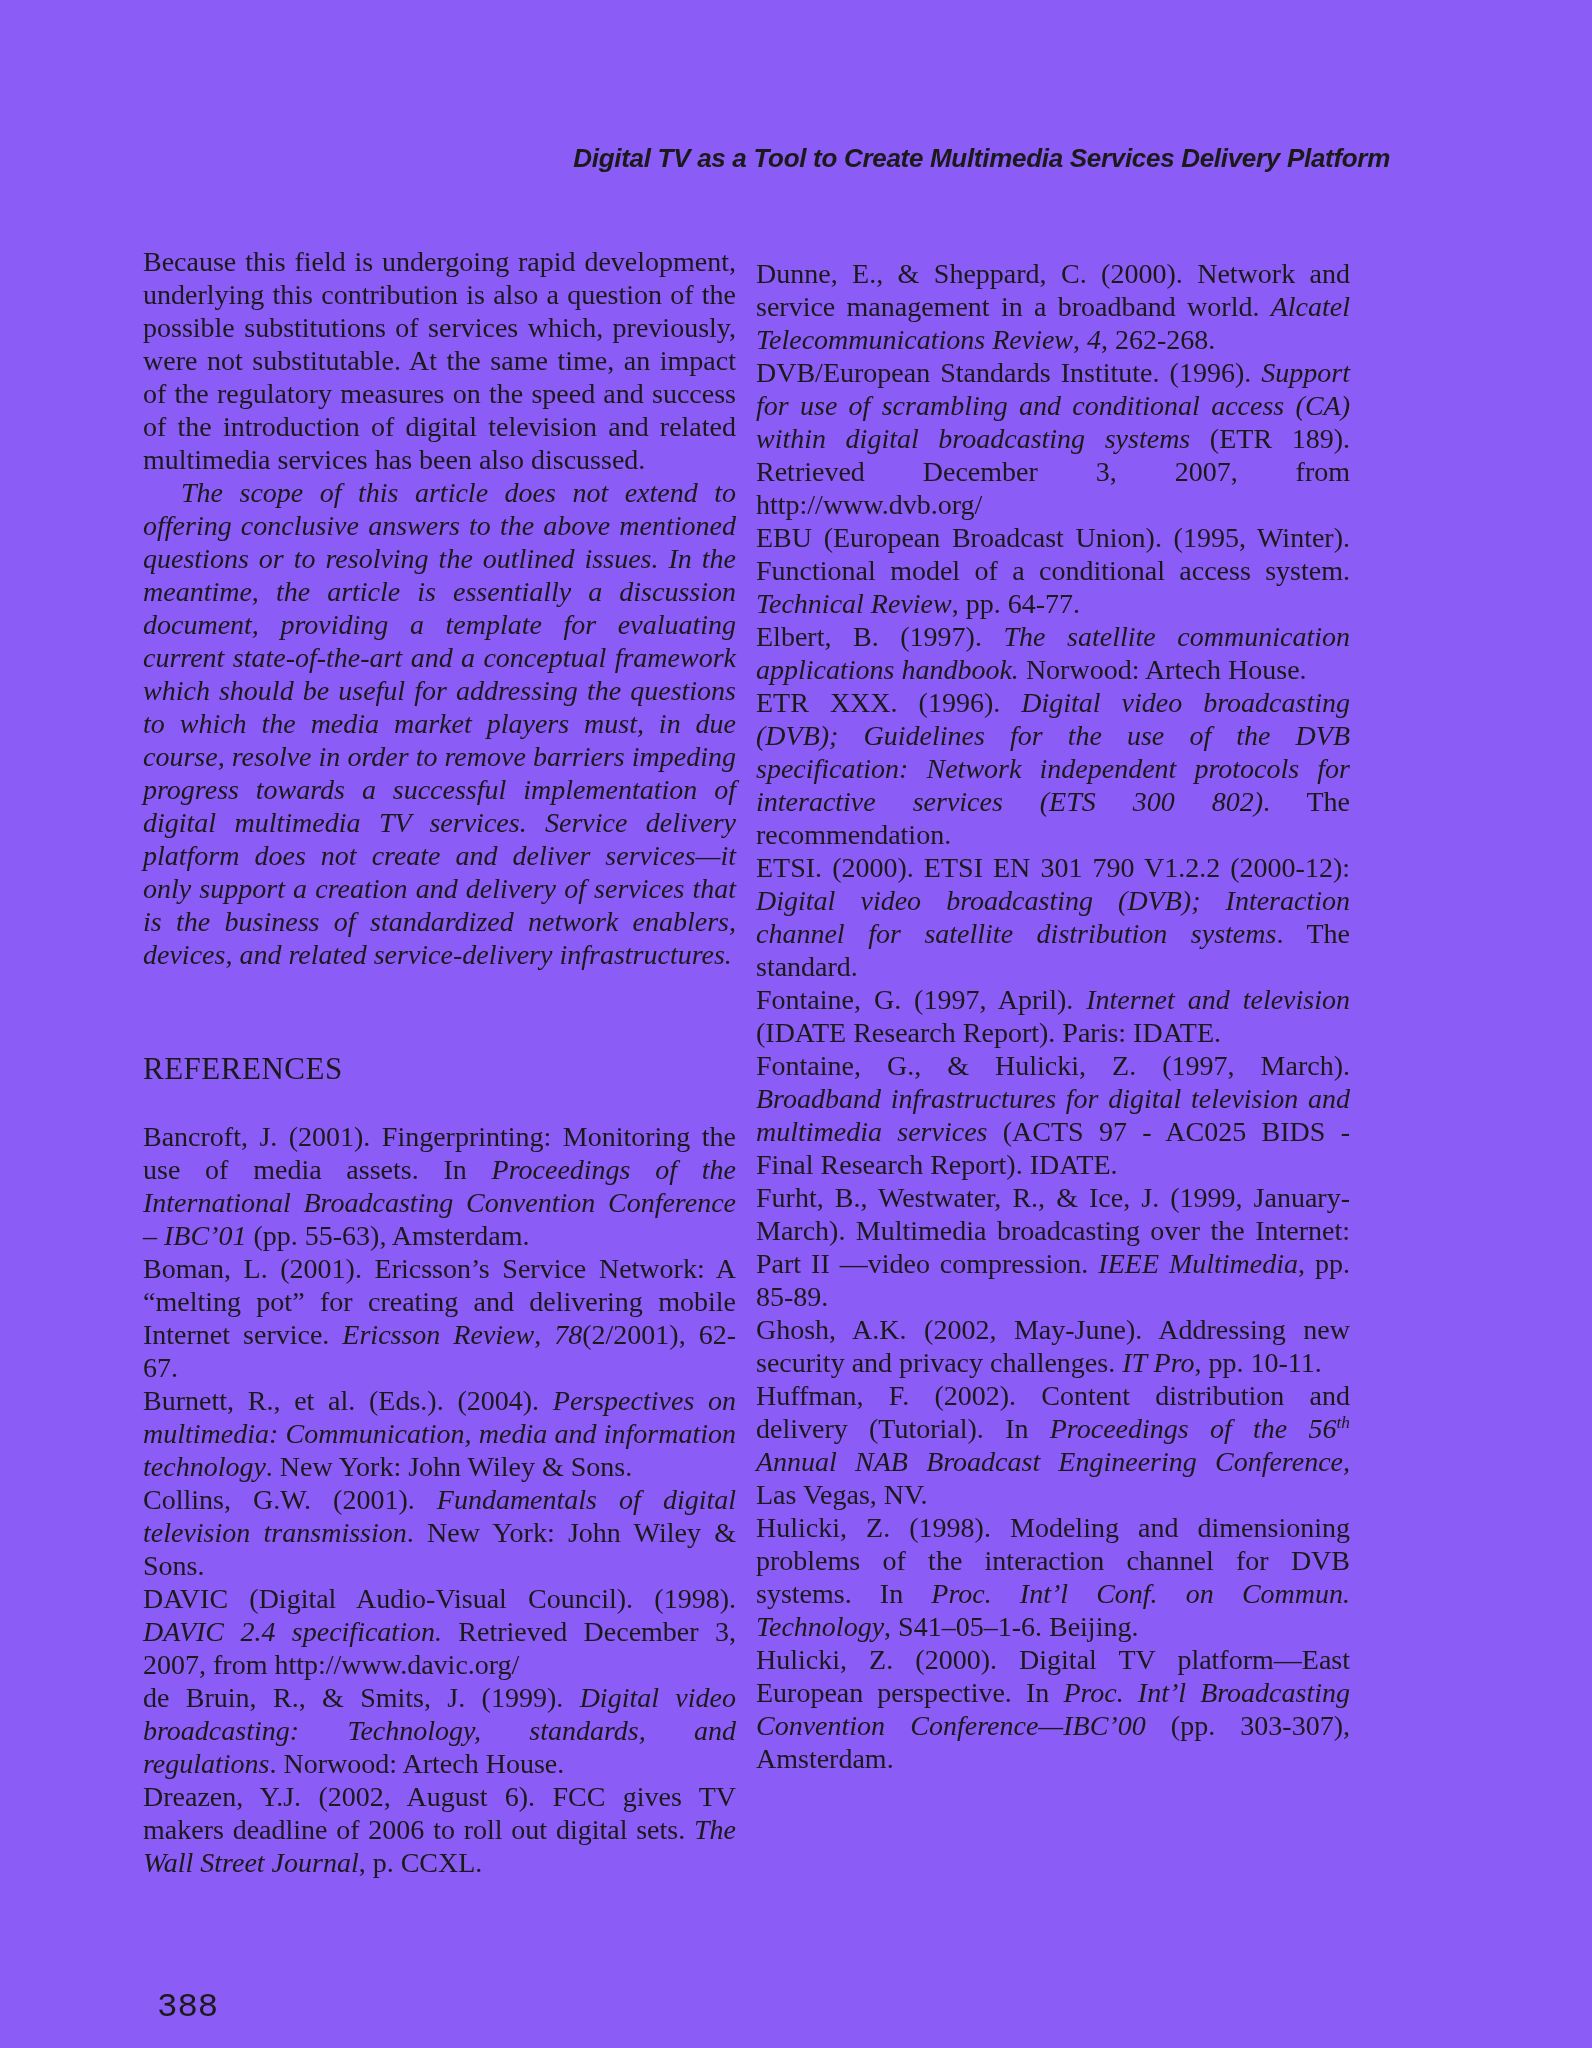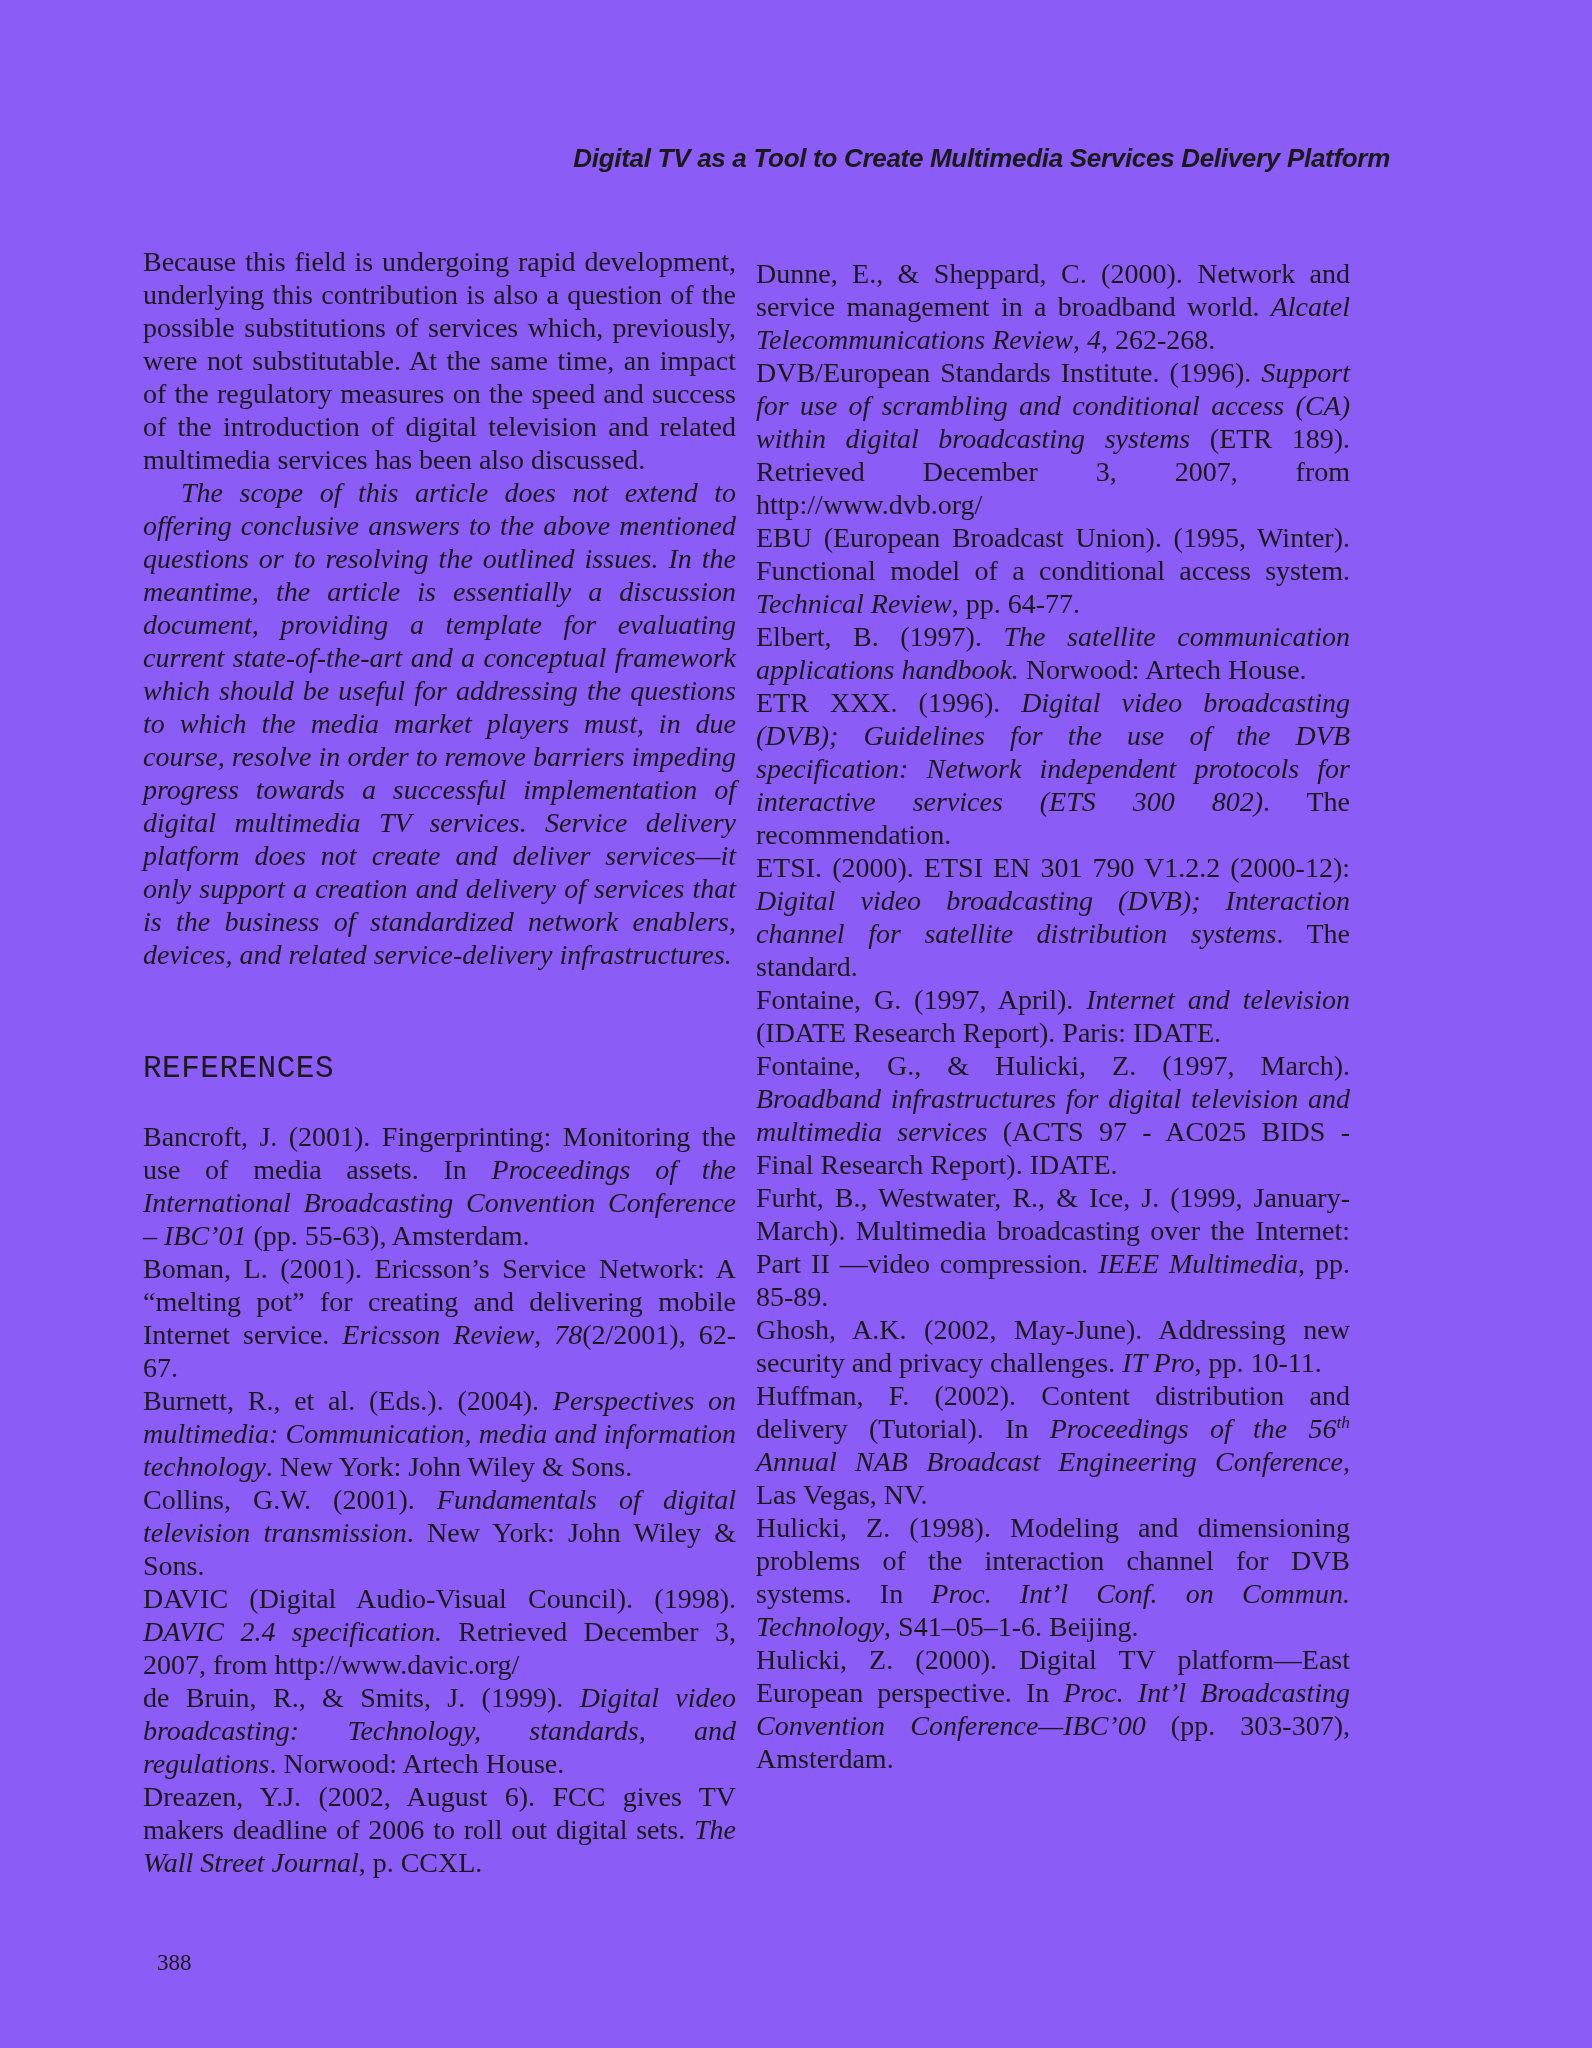--- a/index.html
+++ b/index.html
@@ -45,43 +45,43 @@
     text-align: justify;
     color: #1a1a1a;
   }
   #col-left  { width: 593px; }
   #col-right { width: 594px; }
   .col p { margin: 0; }
   .body-par + .body-par { margin-top: 0; font-style: italic; }
   .indented { text-indent: 38px; }
   #references-heading {
     margin-top: 80px;
-    font-family: Liberation Mono, monospace;
+    font-family: Liberation Serif, serif;
     font-weight: 400;
     font-size: 31px;
     line-height: 36px;
     letter-spacing: 0.5px;
     text-align: left;
     color: #1a1a1a;
   }
   .ref { margin-top: 20px; }
   #col-left .ref.first-after-heading { margin-top: 33px; }
   #col-right .ref:first-child { margin-top: 12px; }
   .ref .it { font-style: italic; }
   .ref sup {
     font-size: 0.62em;
     line-height: 0;
     vertical-align: super;
   }
   #page-number {
     position: absolute;
     left: 157px;
-    top: 1948px;
-    font-family: Liberation Serif, serif;
-    font-size: 23px;
+    top: 1992px;
+    font-family: Liberation Mono, monospace;
+    font-size: 34px;
     line-height: 30px;
     color: #1a1a1a;
   }
 </style>
 </head>
 <body>
 
 <div id="page">
 
   <div id="running-header">Digital TV as a Tool to Create Multimedia Services Delivery Platform</div>

